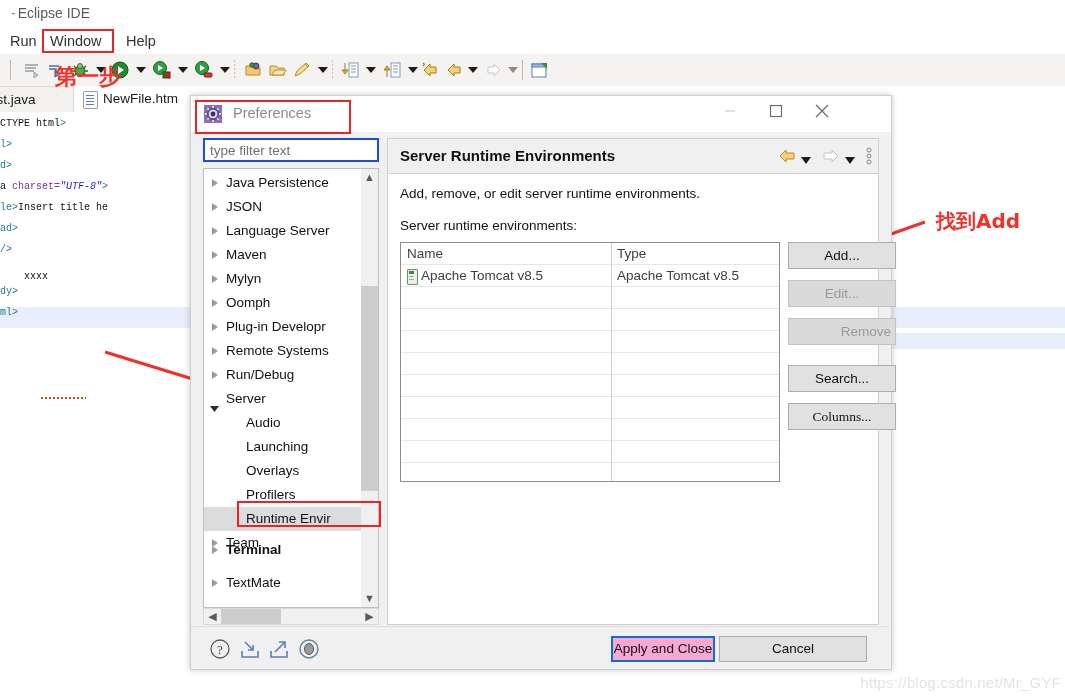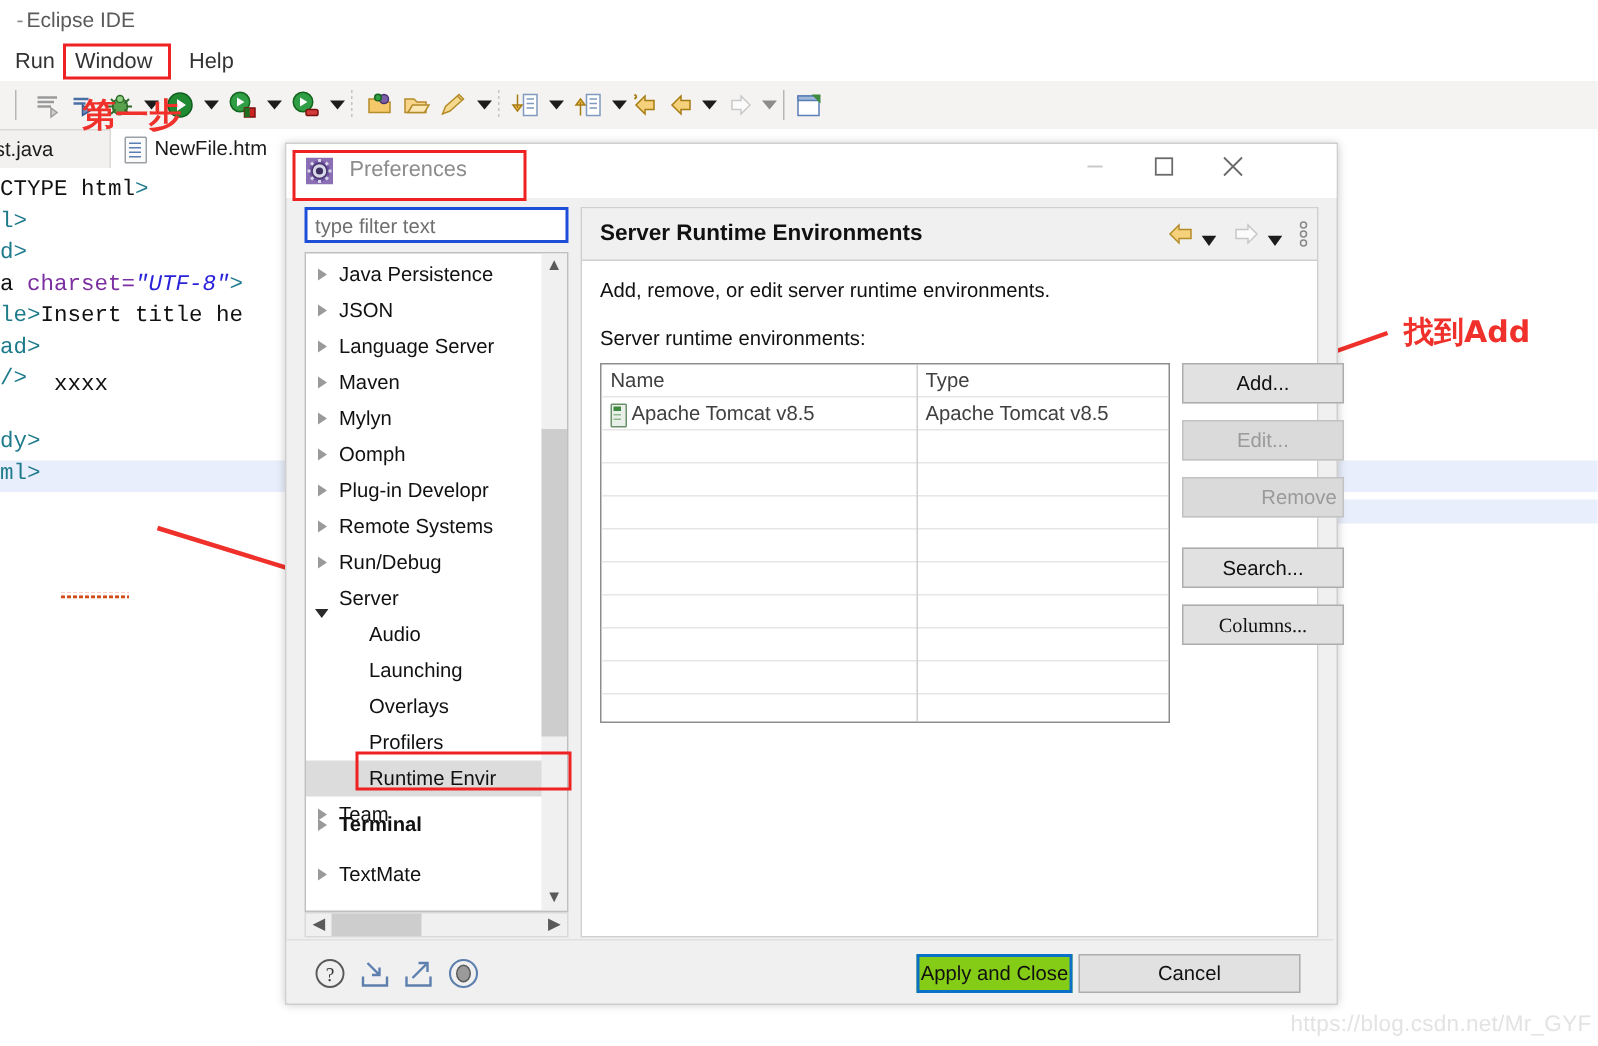--- a/index.html
+++ b/index.html
@@ -37,21 +37,21 @@
   #tab-test{left:-22px;width:96px;padding-left:10px;background:#f2f1ef;
         border:1px solid #dcdad6;border-bottom:none;}
   #tab-newfile{left:74px;width:140px;padding-left:28px;background:#ffffff;
         border-left:1px solid #ffffff;}
   .tab-icon{position:absolute;left:8px;top:5px;width:13px;height:16px;
         background:#fbfbfb;border:1px solid #9aa0a6;border-radius:1px;}
   .tab-icon:before{content:"";position:absolute;left:2px;top:3px;width:8px;height:1px;
         background:#5a7fb5;box-shadow:0 3px 0 #5a7fb5,0 6px 0 #5a7fb5,0 9px 0 #5a7fb5;}
   .editor-area{position:absolute;left:0;top:112px;width:1065px;height:280px;background:#fff;}
   .code-line{position:absolute;left:0;white-space:pre;
-        font-family:"Liberation Mono","DejaVu Sans Mono",monospace;font-size:15px;}
+        font-family:"Liberation Mono","DejaVu Sans Mono",monospace;font-size:10px;}
   .c-tag{color:#1f7b8c;}
   .c-plain{color:#111;}
   .c-attr{color:#7b2fa0;}
   .c-str{color:#2a22d8;font-style:italic;}
   .hl-line{position:absolute;left:0;width:1065px;height:21px;background:#e8eefb;}
   .squiggle{position:absolute;height:4px;
         background:radial-gradient(circle at 2px 3px, #d24a17 1.2px, transparent 1.4px);
         background-size:4px 4px;}
 
   
@@ -125,21 +125,21 @@
         font-size:13.5px;color:#111;text-align:center;line-height:25px;cursor:default;}
   .side-btn.disabled{color:#9a9a9a;background:#dadada;border-color:#c2c2c2;}
 
   
   .dlg-bottom{position:absolute;left:0;top:530px;width:698px;height:41px;background:#f0f0f0;
         border-top:1px solid #dfdfdf;}
   .bl-icon{position:absolute;top:11px;width:22px;height:22px;}
   .dlg-action{position:absolute;top:9px;height:26px;box-sizing:border-box;
         font-size:13.5px;color:#111;text-align:center;line-height:24px;cursor:default;
         background:#e1e1e1;border:1px solid #adadad;}
-  #btn-apply-close{left:420px;width:104px;border:2px solid #0a70c8;background:#84cc16;line-height:22px;}
+  #btn-apply-close{left:420px;width:104px;border:2px solid #0a70c8;background:#f9a8d4;line-height:22px;}
   #btn-cancel{left:528px;width:148px;}
 
   .watermark{position:absolute;right:4px;bottom:6px;font-size:15px;color:#e3e3e3;
         letter-spacing:.2px;}
   .hl-bar-out{position:absolute;left:890px;top:333px;width:175px;height:16px;background:#e8eefb;}
 </style>
 </head>
 <body>
 
 <div id="eclipse-window">
@@ -292,21 +292,21 @@
   <div class="editor-area">
     <div class="hl-line" style="top:195px;"></div>
     <div id="code-host">
         <div class="code-line" style="top: 6px;"><span class="c-plain">CTYPE html</span><span class="c-tag">&gt;</span></div>
         <div class="code-line" style="top: 27px;"><span class="c-tag">l&gt;</span></div>
         <div class="code-line" style="top: 48px;"><span class="c-tag">d&gt;</span></div>
         <div class="code-line" style="top: 69px;"><span class="c-plain">a </span><span class="c-attr">charset=</span><span class="c-str">"UTF-8"</span><span class="c-tag">&gt;</span></div>
         <div class="code-line" style="top: 90px;"><span class="c-tag">le&gt;</span><span class="c-plain">Insert title he</span></div>
         <div class="code-line" style="top: 111px;"><span class="c-tag">ad&gt;</span></div>
         <div class="code-line" style="top: 132px;"><span class="c-tag">/&gt;</span></div>
-        <div class="code-line" style="top: 136px;"><span class="c-plain">    xxxx</span></div>
+        <div class="code-line" style="top: 159px;"><span class="c-plain">    xxxx</span></div>
         <div class="code-line" style="top: 174px;"><span class="c-tag">dy&gt;</span></div>
         <div class="code-line" style="top: 195px;"><span class="c-tag">ml&gt;</span></div>
       </div>
     <div class="squiggle" style="left:40px;top:283px;width:46px;"></div>
   </div>
   <div class="hl-bar-out"></div>
 </div>
 
 <svg style="position:absolute;left:0;top:0;width:1065px;height:697px;pointer-events:none;">
 

